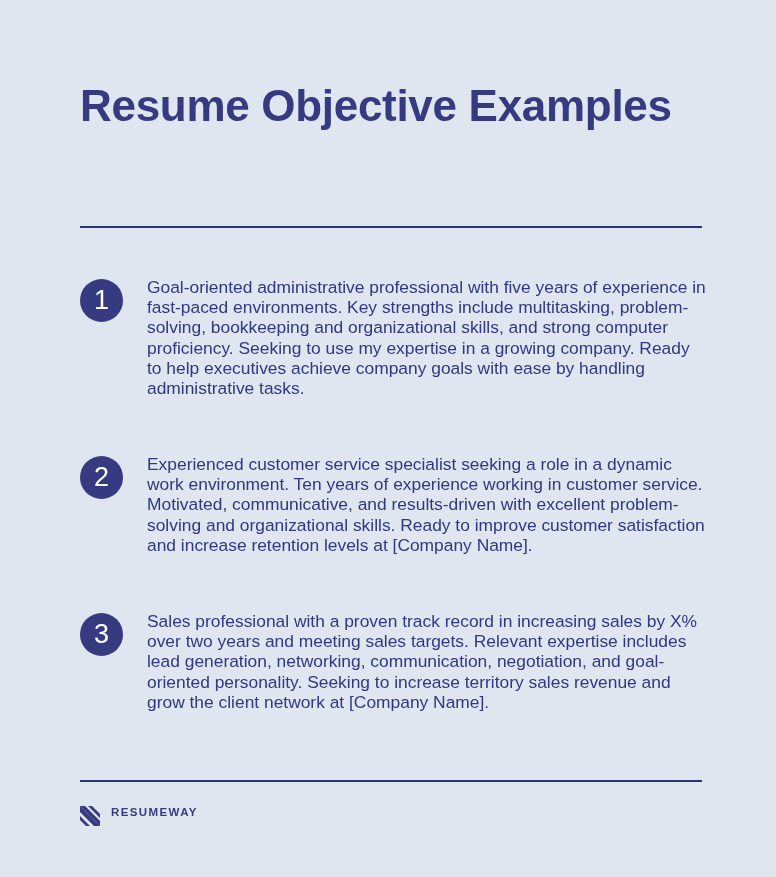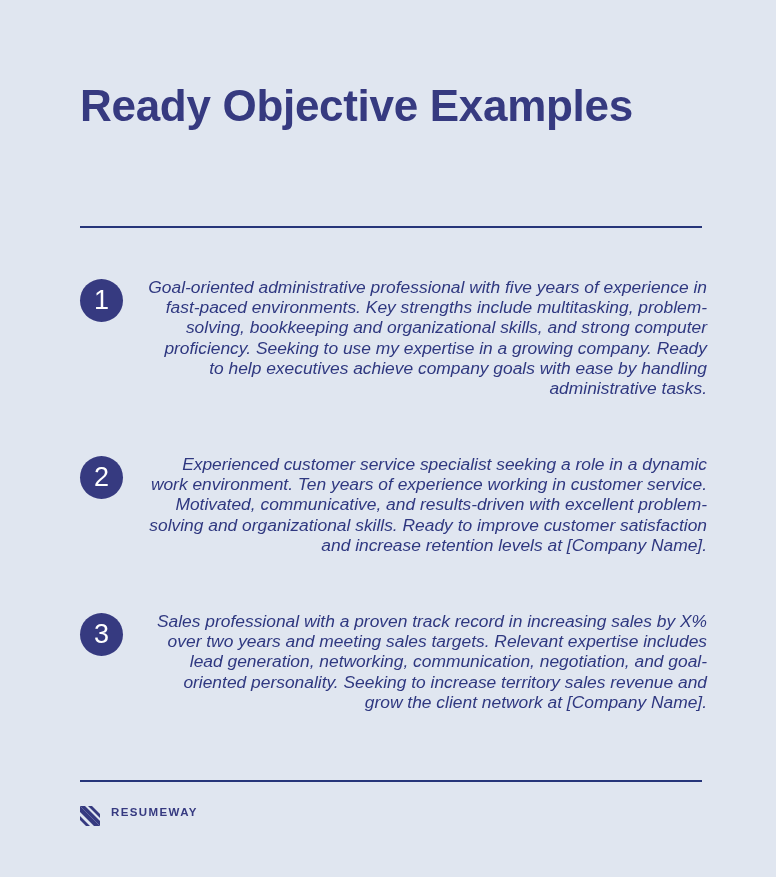--- a/index.html
+++ b/index.html
@@ -56,25 +56,23 @@
       line-height: 43px;
       text-align: center;
     }
     .text {
       position: absolute;
       left: 67px;
       top: 0;
       width: 560px;
       margin: 0;
       font-family: "Liberation Sans", sans-serif;
-      font-style: italic;
       font-size: 17.4px;
       line-height: 20.2px;
       color: #2f3880;
-      text-align: right;
     }
     .item1 { top: 277px; }
     .item2 { top: 454px; }
     .item3 { top: 611px; }
     .logo {
       position: absolute;
       left: 80px;
       top: 806px;
       display: flex;
       align-items: flex-start;
@@ -89,21 +87,21 @@
       font-family: "Liberation Sans", sans-serif;
       font-weight: bold;
       font-size: 11.5px;
       letter-spacing: 1.4px;
       color: #363a80;
     }
   </style>
 </head>
 <body>
 
-<h1 class="title">Ready Objective Examples</h1>
+<h1 class="title">Resume Objective Examples</h1>
 
 <div class="rule top"></div>
 
 <div class="item item1">
   <div class="badge">1</div>
   <p class="text">Goal-oriented administrative professional with five years of experience in fast-paced environments. Key strengths include multitasking, problem-solving, bookkeeping and organizational skills, and strong computer proficiency. Seeking to use my expertise in a growing company. Ready to help executives achieve company goals with ease by handling administrative tasks.</p>
 </div>
 
 <div class="item item2">
   <div class="badge">2</div>

